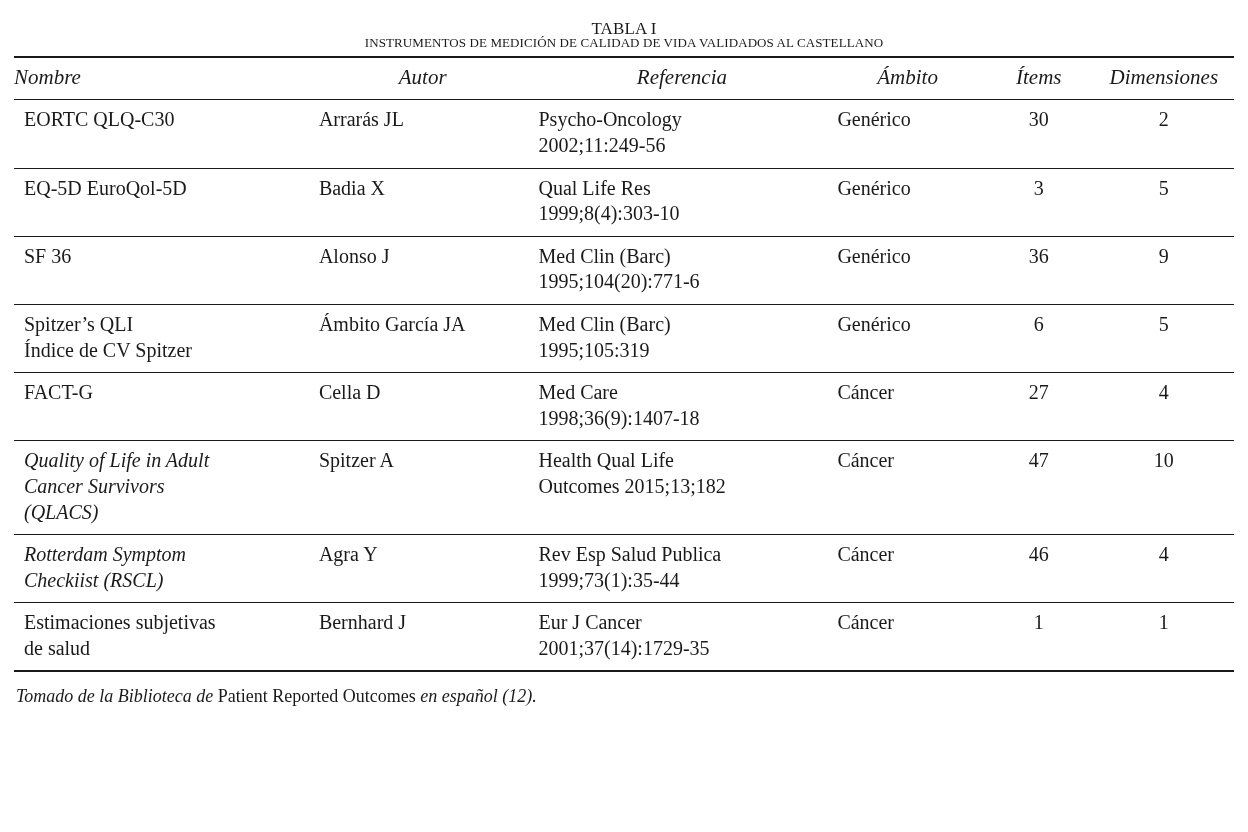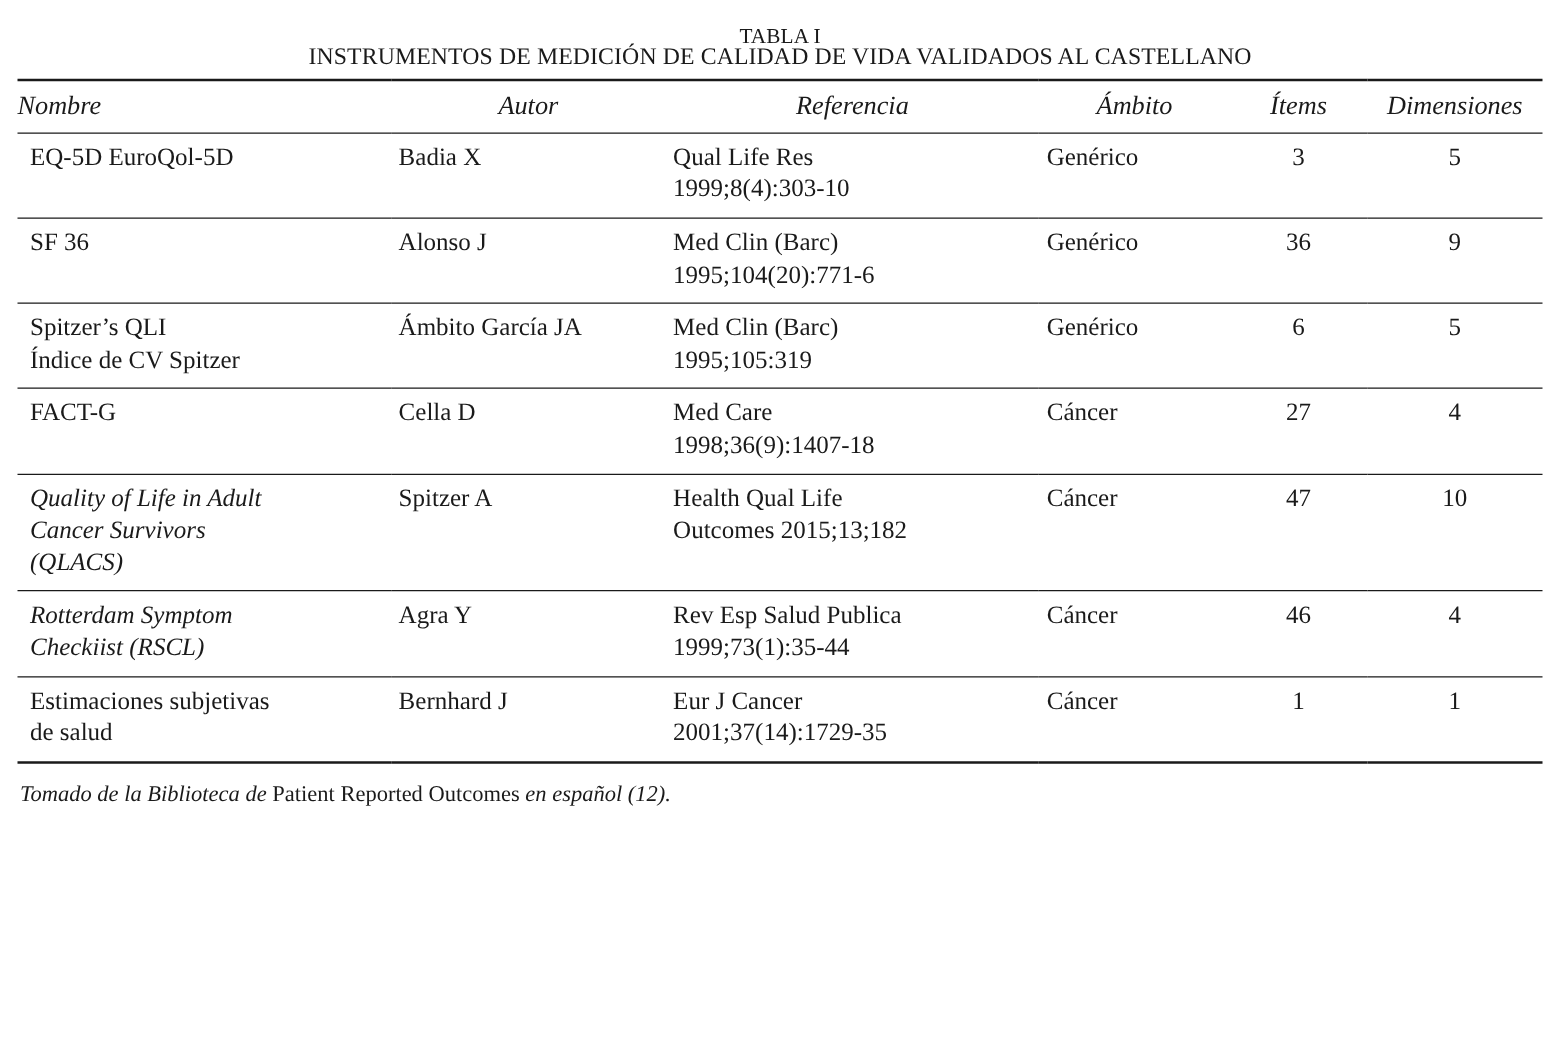--- a/index.html
+++ b/index.html
@@ -27,21 +27,21 @@
     line-height: 1.08;
     letter-spacing: 0.1px;
   }
   .caption-line1 {
     display: block;
     font-size: 17px;
     margin-bottom: -2px;
   }
   .caption-line2 {
     display: block;
-    font-size: 19px;
+    font-size: 13px;
   }
   table.qol {
     width: 100%;
     border-collapse: collapse;
     margin-top: 6px;
     font-size: 20px;
   }
   table.qol thead th {
     font-style: italic;
     font-weight: normal;
@@ -102,20 +102,28 @@
         <th class="col-nombre">Nombre</th>
         <th class="col-autor">Autor</th>
         <th class="col-referencia">Referencia</th>
         <th class="col-ambito">Ámbito</th>
         <th class="col-items">Ítems</th>
         <th class="col-dimensiones">Dimensiones</th>
       </tr>
     </thead>
     <tbody id="table-body">
         <tr>
+          <td class="col-nombre">EORTC QLQ-C30</td>
+          <td class="col-autor">Arrarás JL</td>
+          <td class="col-referencia"><span>Psycho-Oncology</span><span class="ref-line2">2002;11:249-56</span></td>
+          <td class="col-ambito">Genérico</td>
+          <td class="col-items">30</td>
+          <td class="col-dimensiones">2</td>
+        </tr>
+        <tr>
           <td class="col-nombre">EQ-5D EuroQol-5D</td>
           <td class="col-autor">Badia X</td>
           <td class="col-referencia"><span>Qual Life Res</span><span class="ref-line2">1999;8(4):303-10</span></td>
           <td class="col-ambito">Genérico</td>
           <td class="col-items">3</td>
           <td class="col-dimensiones">5</td>
         </tr>
         <tr>
           <td class="col-nombre">SF 36</td>
           <td class="col-autor">Alonso J</td>

